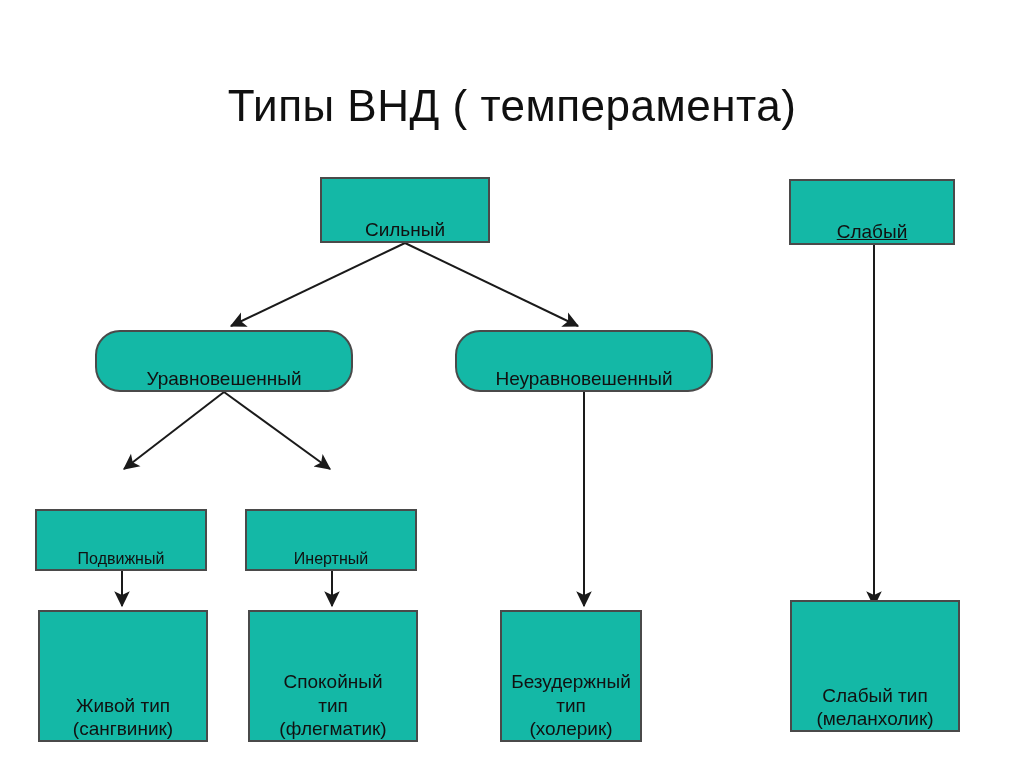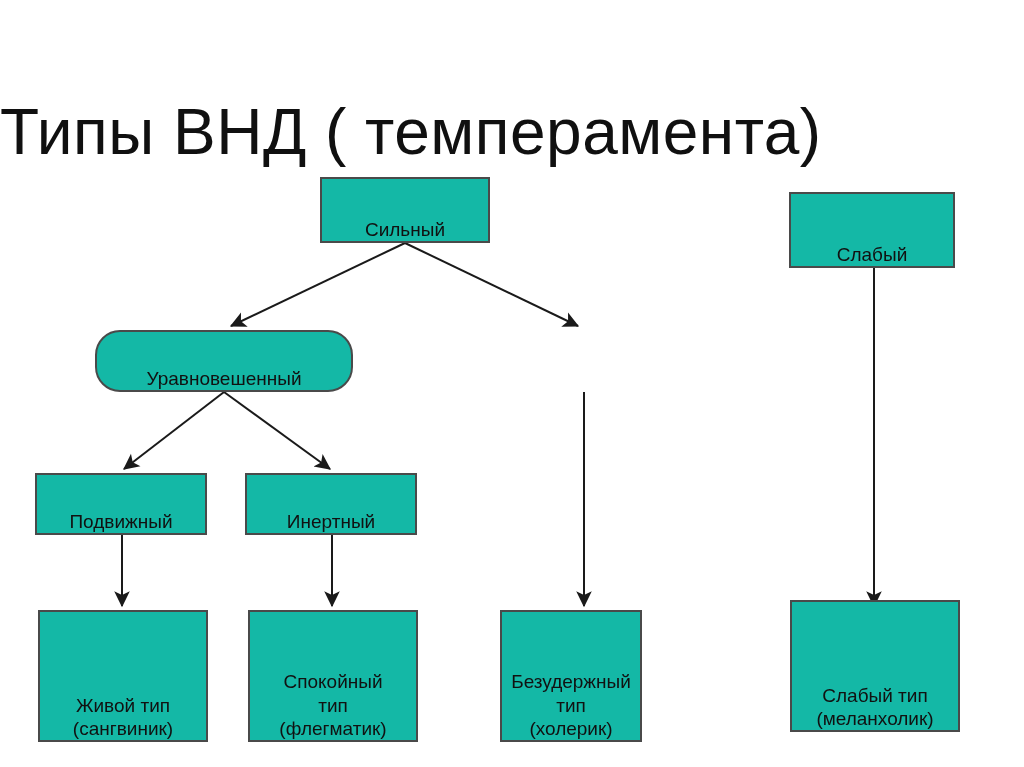--- a/index.html
+++ b/index.html
@@ -20,21 +20,22 @@
     position: relative;
     width: 1024px;
     height: 767px;
     background: #ffffff;
   }
   #page-title {
     position: absolute;
     left: 0;
     top: 52px;
     width: 1024px;
-    font-size: 64px;
+    text-align: center;
+    font-size: 44px;
     font-weight: 400;
     letter-spacing: 0.5px;
     color: #101010;
     white-space: nowrap;
   }
   #diagram {
     position: absolute;
     left: 0;
     top: 0;
     width: 1024px;
@@ -53,21 +54,21 @@
     color: #111111;
     z-index: 2;
   }
   .node-label {
     display: block;
     padding: 0 4px;
     white-space: pre-line;
   }
   .lvl1 { font-size: 19px; }
   .lvl2 { font-size: 19px; border-radius: 25px; }
-  .lvl3 { font-size: 19px; }
+  .lvl3 { font-size: 16px; margin-top: 36px; }
   .lvl4 { font-size: 19px; }
 </style>
 </head>
 <body>
 
 <div id="page">
 
   <h1 id="page-title">Типы ВНД ( темперамента)</h1>
 
   <svg id="diagram" viewBox="0 0 1024 767" preserveAspectRatio="none" xmlns="http://www.w3.org/2000/svg">
@@ -91,28 +92,31 @@
 
     <line x1="584" y1="392" x2="584" y2="606" stroke="#1a1a1a" stroke-width="2" marker-end="url(#arrowhead)"></line>
 
     <line x1="874" y1="243" x2="874" y2="606" stroke="#1a1a1a" stroke-width="2" marker-end="url(#arrowhead)"></line>
   </svg>
 
   <div class="node-box lvl1" style="left:320px; top:177px; width:170px; height:66px;">
     <span class="node-label">Сильный</span>
   </div>
 
-  <div class="node-box lvl1" style="left:789px; top:192px; width:166px; height:76px;">
+  <div class="node-box lvl1" style="left:789px; top:179px; width:166px; height:66px;text-decoration:underline;">
     <span class="node-label">Слабый</span>
   </div>
 
   <div class="node-box lvl2" style="left:95px; top:330px; width:258px; height:62px;">
     <span class="node-label">Уравновешенный</span>
   </div>
 
+  <div class="node-box lvl2" style="left:455px; top:330px; width:258px; height:62px;">
+    <span class="node-label">Неуравновешенный</span>
+  </div>
 
   <div class="node-box lvl3" style="left:35px; top:473px; width:172px; height:62px;">
     <span class="node-label">Подвижный</span>
   </div>
 
   <div class="node-box lvl4" style="left:38px; top:610px; width:170px; height:132px;">
     <span class="node-label">Живой тип
 (сангвиник)</span>
   </div>
 

